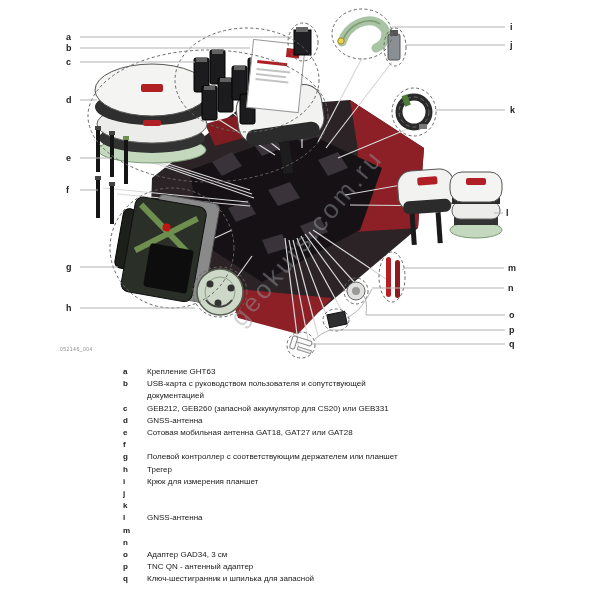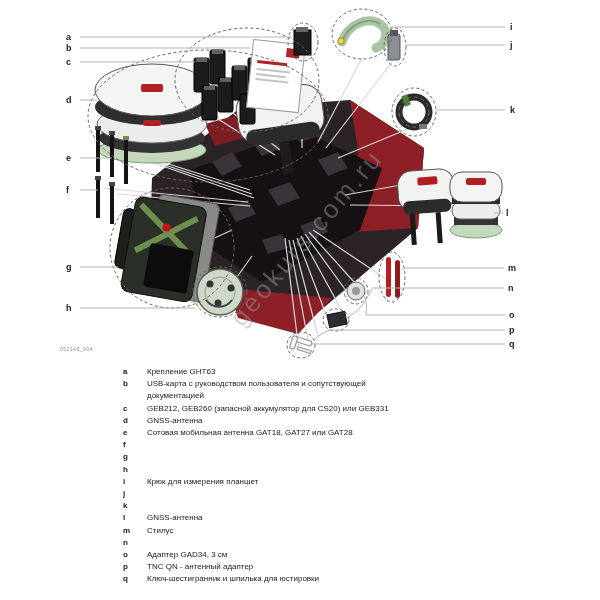--- a/index.html
+++ b/index.html
@@ -291,51 +291,52 @@
       </div>
       <div class="legend-row">
         <span class="legend-letter">e</span>
         <span class="legend-text">Сотовая мобильная антенна GAT18, GAT27 или GAT28</span>
       </div>
       <div class="legend-row">
         <span class="legend-letter">f</span>
       </div>
       <div class="legend-row">
         <span class="legend-letter">g</span>
+        <span class="legend-text">Полевой контроллер с соответствующим держателем или планшет</span>
       </div>
       <div class="legend-row">
         <span class="legend-letter">h</span>
+        <span class="legend-text">Трегер</span>
       </div>
       <div class="legend-row">
         <span class="legend-letter">i</span>
         <span class="legend-text">Крюк для измерения планшет</span>
       </div>
       <div class="legend-row">
         <span class="legend-letter">j</span>
       </div>
       <div class="legend-row">
         <span class="legend-letter">k</span>
       </div>
       <div class="legend-row">
         <span class="legend-letter">l</span>
         <span class="legend-text">GNSS-антенна</span>
       </div>
       <div class="legend-row">
         <span class="legend-letter">m</span>
-        <span class="legend-text">Стилус</span>
       </div>
       <div class="legend-row">
         <span class="legend-letter">n</span>
       </div>
       <div class="legend-row">
         <span class="legend-letter">o</span>
         <span class="legend-text">Адаптер GAD34, 3 см</span>
       </div>
       <div class="legend-row">
         <span class="legend-letter">p</span>
         <span class="legend-text">TNC QN - антенный адаптер</span>
       </div>
       <div class="legend-row">
         <span class="legend-letter">q</span>
-        <span class="legend-text">Ключ-шестигранник и шпилька для юстировки</span>
+        <span class="legend-text">Ключ-шестигранник и шпилька для запасной</span>
       </div>
     </div>
 </div>
 
 </body></html>

